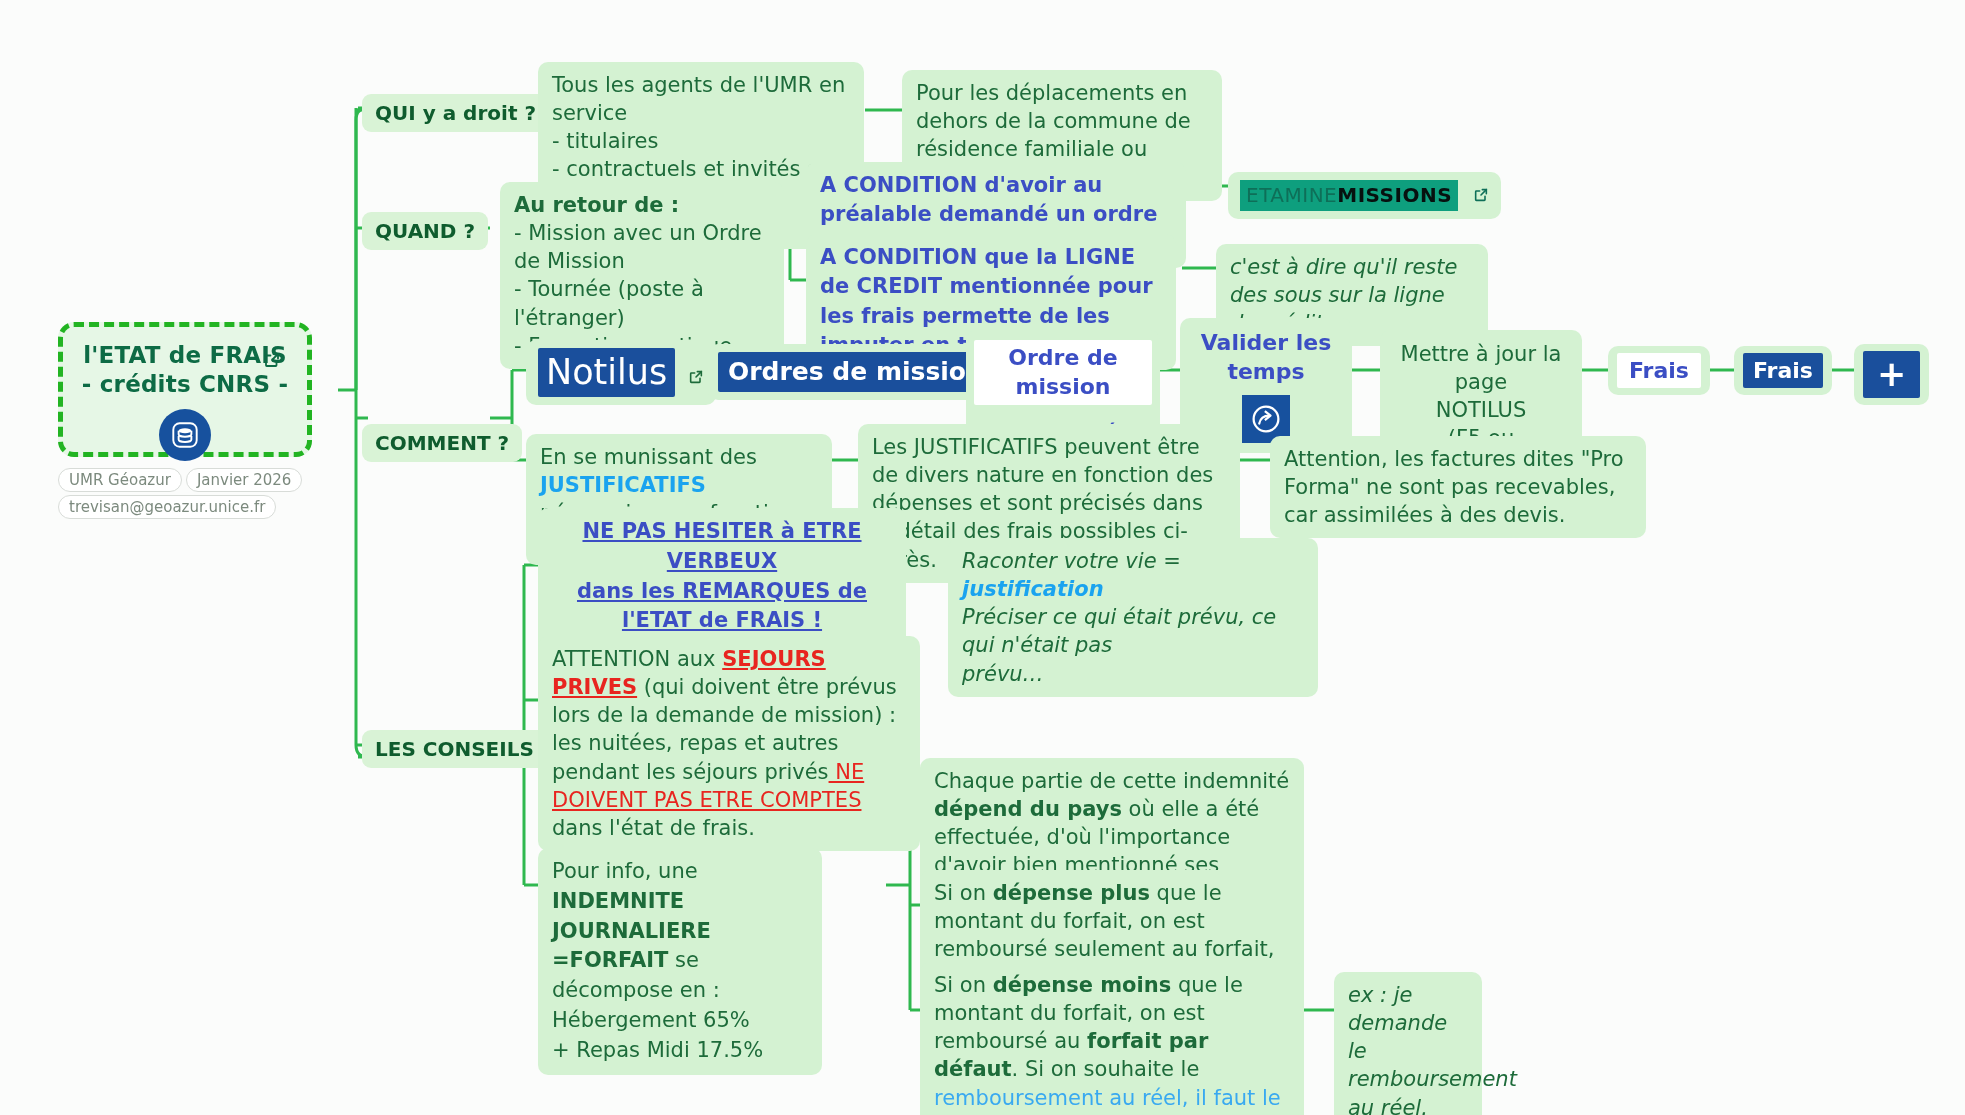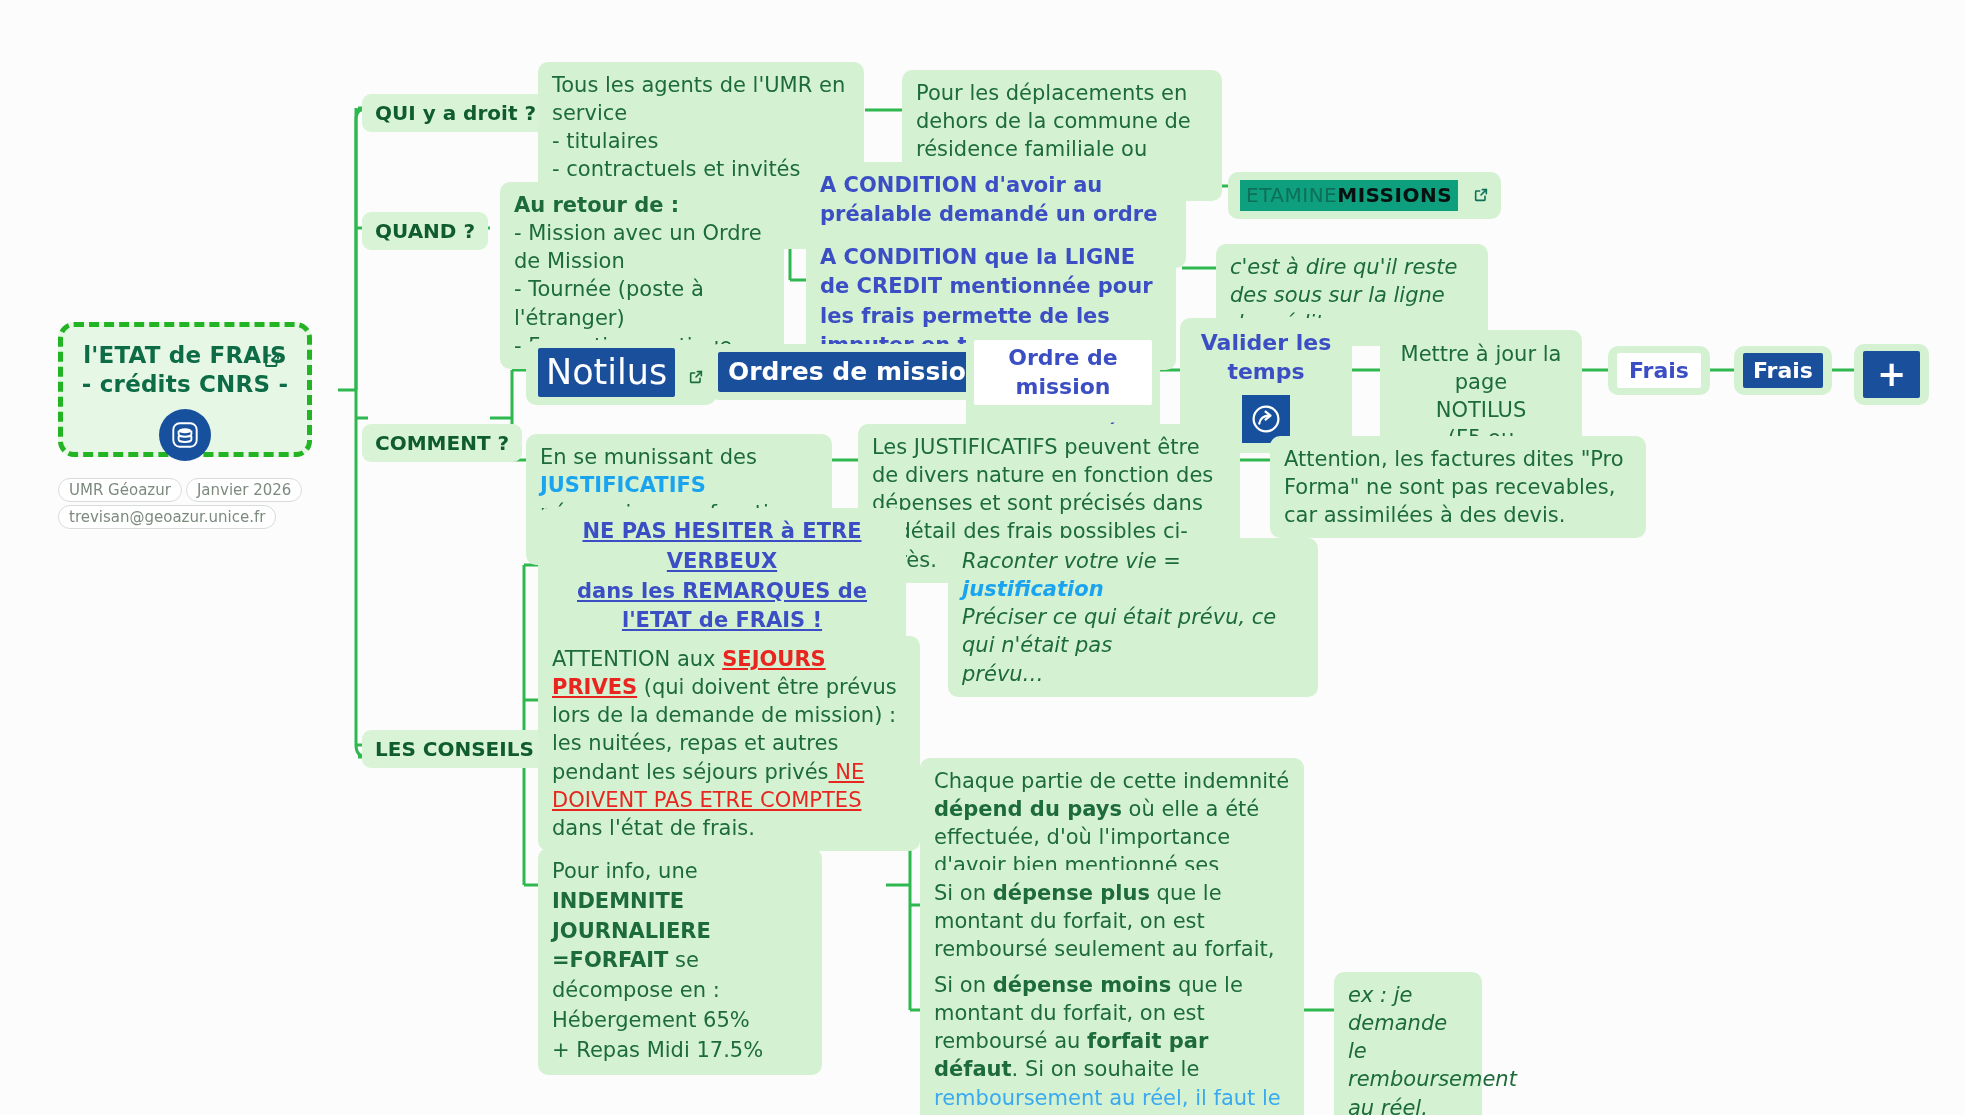--- a/index.html
+++ b/index.html
@@ -134,21 +134,21 @@
       </span>
       <div class="root-badge">
         <svg width="34" height="34" viewBox="0 0 32 32" fill="none" stroke="#ffffff" stroke-width="1.8">
           <rect x="5" y="5" width="22" height="22" rx="6"></rect>
           <ellipse cx="16" cy="12" rx="6" ry="2.4" fill="#fff" stroke="none"></ellipse>
           <path d="M10 12v3.2c0 1.3 2.7 2.4 6 2.4s6-1.1 6-2.4V12" stroke="#fff"></path>
           <path d="M10 17v3.2c0 1.3 2.7 2.4 6 2.4s6-1.1 6-2.4V17" stroke="#fff"></path>
         </svg>
       </div>
     </div>
-    <div style="width:260px;margin-top:18px;">
+    <div style="width:260px;margin-top:8px;">
       <span class="chip">UMR Géoazur</span><span class="chip">Janvier 2026</span><br>
       <span class="chip">trevisan@geoazur.unice.fr</span>
     </div>
   </div>
 
   <div class="node lbl" style="left:362px;top:94px;">
     <span>QUI y a droit ?</span>
   </div>
   <div class="node card fs17" style="left:538px;top:62px;width:326px;">
     <div>Tous les agents de l'UMR en service</div>

